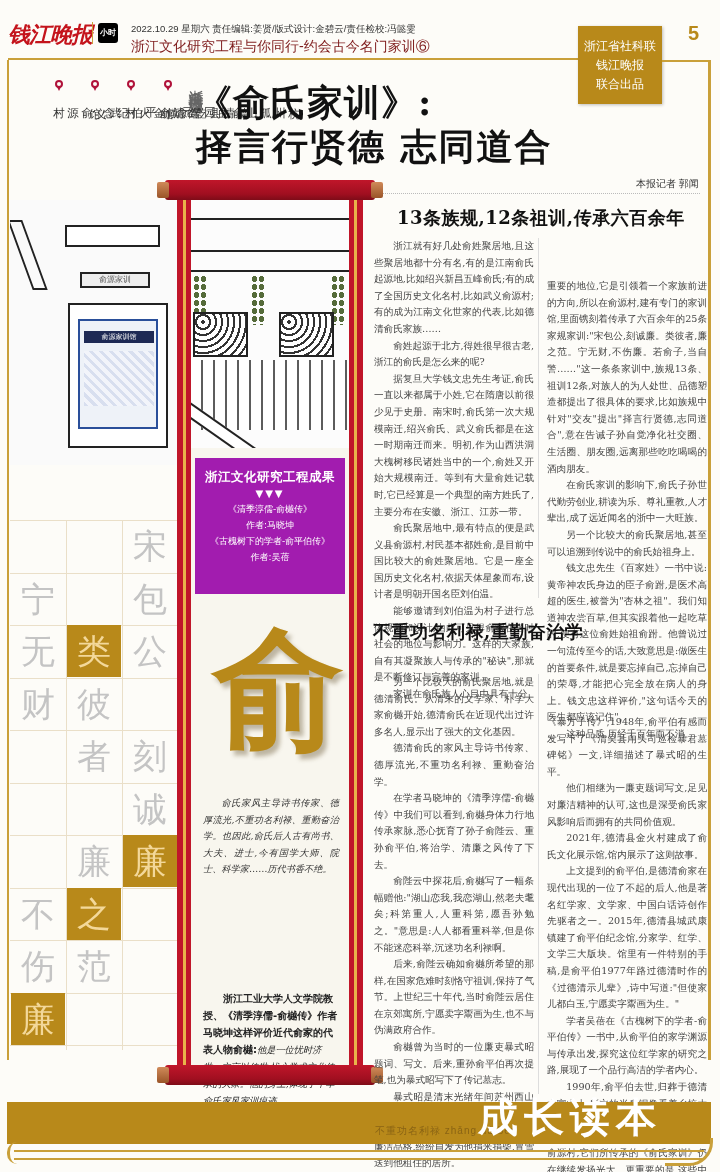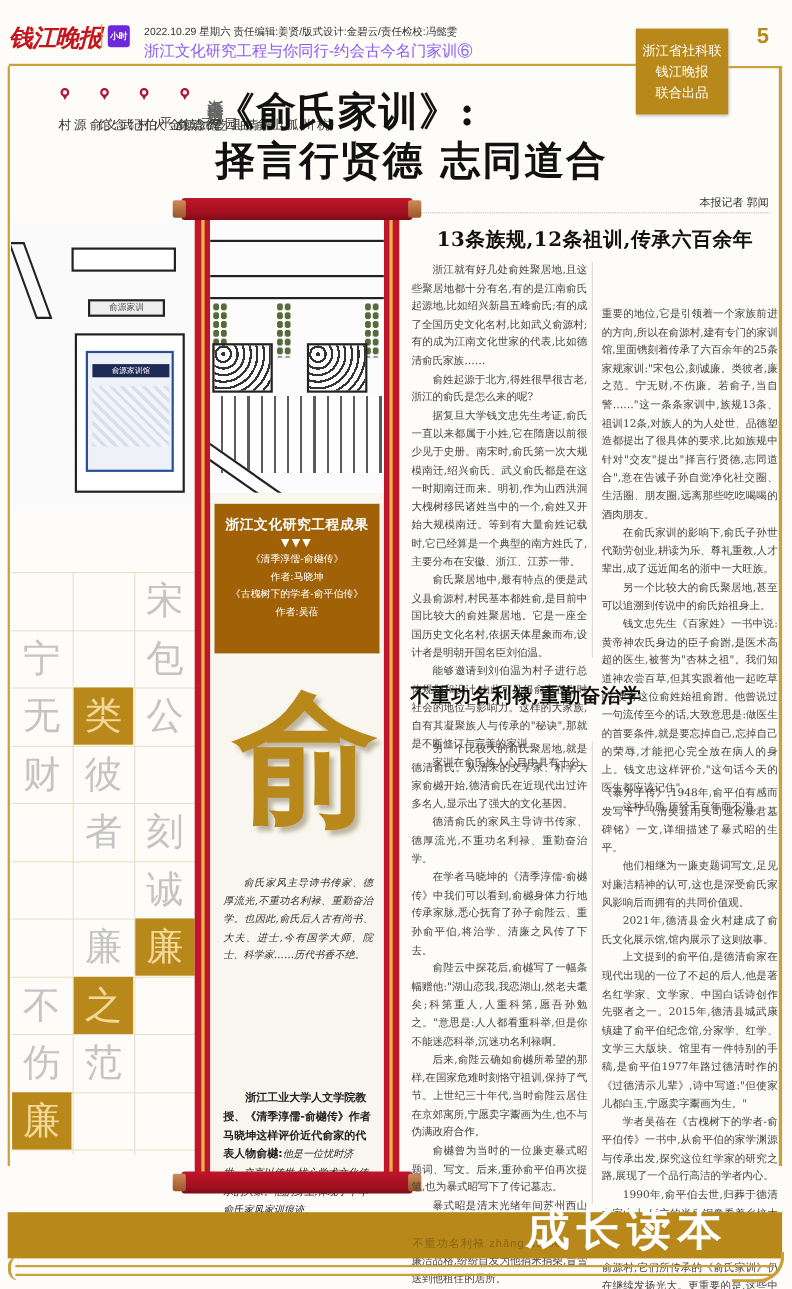--- a/index.html
+++ b/index.html
@@ -2,24 +2,24 @@
 <html><head>
 <meta charset="utf-8">
 <style>
   * { box-sizing: border-box; margin: 0; padding: 0; }
   html, body { width: 720px; height: 1172px; background: #fdfcf8; overflow: hidden; }
   body { position: relative; font-family: "DejaVu Serif", "Liberation Serif", serif; color: #333; }
 
   
   .header { position: absolute; left: 0; top: 0; width: 720px; height: 60px; }
   .logo { position: absolute; left: 8px; top: 20px; font-size: 22px; font-weight: bold; color: #c4141c; letter-spacing: -1px; font-family: "DejaVu Serif", serif; font-style: italic; }
-  .logo-badge { position: absolute; left: 98px; top: 23px; width: 20px; height: 20px; background: #6d28d9; color: #fff; font-size: 8px; text-align: center; line-height: 20px; border-radius: 3px; font-family: "Liberation Sans", sans-serif; font-weight: bold; }
+  .logo-badge { position: absolute; left: 98px; top: 23px; width: 20px; height: 20px; background: #000000; color: #fff; font-size: 8px; text-align: center; line-height: 20px; border-radius: 3px; font-family: "Liberation Sans", sans-serif; font-weight: bold; }
   .header-sep { position: absolute; left: 92px; top: 22px; width: 1px; height: 22px; background: #c9a03a; }
   .meta-line { position: absolute; left: 131px; top: 23px; font-size: 9.5px; color: #333; font-family: "Liberation Sans", sans-serif; white-space: nowrap; }
-  .series-title { position: absolute; left: 131px; top: 38px; font-size: 14px; color: #8b5cf6; font-family: "DejaVu Serif", serif; white-space: nowrap; }
+  .series-title { position: absolute; left: 131px; top: 38px; font-size: 14px; color: #7f1d1d; font-family: "DejaVu Serif", serif; white-space: nowrap; }
   .header-line { position: absolute; left: 8px; top: 58px; width: 570px; height: 2px; background: #c9a03a; }
   .page-num { position: absolute; left: 688px; top: 22px; font-size: 20px; font-weight: bold; color: #b8891a; font-family: "Liberation Sans", sans-serif; }
   .joint-box { position: absolute; left: 578px; top: 26px; width: 84px; height: 78px; background: #b8891a; color: #fff; font-size: 12px; text-align: center; line-height: 19px; padding-top: 11px; box-shadow: 1px 1px 3px rgba(0,0,0,0.25); font-family: "DejaVu Serif", serif; }
   .header-line2 { position: absolute; left: 662px; top: 60px; width: 48px; height: 2px; background: #c9a03a; }
   .right-frame { position: absolute; left: 708px; top: 60px; width: 3px; height: 1000px; background: #c9a03a; }
   .left-frame { position: absolute; left: 7px; top: 60px; width: 2px; height: 1000px; background: #c9a03a; }
 
   
   .visits { position: absolute; left: 50px; top: 82px; height: 140px; }
   .visit-col { position: absolute; top: 0; writing-mode: vertical-rl; font-size: 11.5px; color: #333; line-height: 14px; letter-spacing: 1px; }
@@ -61,21 +61,21 @@
   .scroll-gold1 { position: absolute; left: 6px; top: 0; width: 174px; height: 870px; border-left: 3px solid #e9b34a; border-right: 3px solid #e9b34a; }
   .scroll-inner { position: absolute; left: 14px; top: 0; width: 158px; height: 870px; background: #f8f6ee; }
   .scroll-photo { position: absolute; left: 0; top: 0; width: 158px; height: 248px; background: #fcfcfc; overflow: hidden; }
   .scroll-photo .b1 { position: absolute; left: 0; top: 18px; width: 158px; height: 2px; background: #222; }
   .scroll-photo .b2 { position: absolute; left: 0; top: 50px; width: 158px; height: 22px; border-top: 2px solid #222; border-bottom: 2px solid #222; }
   .scroll-photo .lattice { position: absolute; top: 112px; height: 45px; width: 55px; border: 2px solid #222; background: repeating-radial-gradient(circle at 8px 8px, #333 0 2px, #fff 2px 6px); }
   .scroll-photo .rail { position: absolute; left: 0; top: 160px; width: 158px; height: 70px; background: repeating-linear-gradient(90deg, #fff 0 10px, #333 10px 12px); opacity: 0.8; }
   .scroll-photo .stair { position: absolute; left: -20px; top: 190px; width: 200px; height: 14px; background: #fff; border-top: 2px solid #222; border-bottom: 2px solid #222; transform: rotate(35deg); transform-origin: left center; }
   .scroll-photo .plant { position: absolute; top: 75px; width: 14px; height: 50px; background: radial-gradient(circle, #556b3a 0 3px, transparent 3px) 0 0/7px 8px; }
 
-  .result-box { position: absolute; left: 4px; top: 258px; width: 150px; height: 136px; background: #a16207; color: #fff; text-align: center; }
+  .result-box { position: absolute; left: 4px; top: 258px; width: 150px; height: 136px; background: #a21caf; color: #fff; text-align: center; }
   .result-title { font-size: 12.5px; font-weight: bold; margin-top: 11px; font-family: "DejaVu Sans", sans-serif; letter-spacing: 0.5px; }
   .result-arrows { font-size: 10px; line-height: 14px; margin-top: 1px; letter-spacing: 2px; }
   .result-line { font-size: 9px; line-height: 16px; font-family: "DejaVu Sans", sans-serif; }
 
   .big-char { position: absolute; left: 22px; top: 410px; width: 120px; height: 160px; font-size: 130px; line-height: 160px; color: #b8891a; text-align: center; font-family: "DejaVu Serif", serif; font-weight: bold; text-shadow: 4px 5px 4px rgba(80,60,20,0.35); }
 
   .scroll-text { position: absolute; left: 12px; width: 136px; font-size: 9.2px; line-height: 16.6px; color: #333; text-align: justify; font-family: "DejaVu Serif", serif; font-style: italic; }
   .scroll-text p { text-indent: 2em; }
   .scroll-text2 { position: absolute; left: 12px; width: 136px; font-size: 10px; line-height: 17px; color: #222; font-weight: bold; text-indent: 2em; font-family: "DejaVu Sans", sans-serif; }
   .scroll-text2 .q { font-weight: normal; font-family: "DejaVu Serif", serif; font-style: italic; font-size: 9.2px; }

